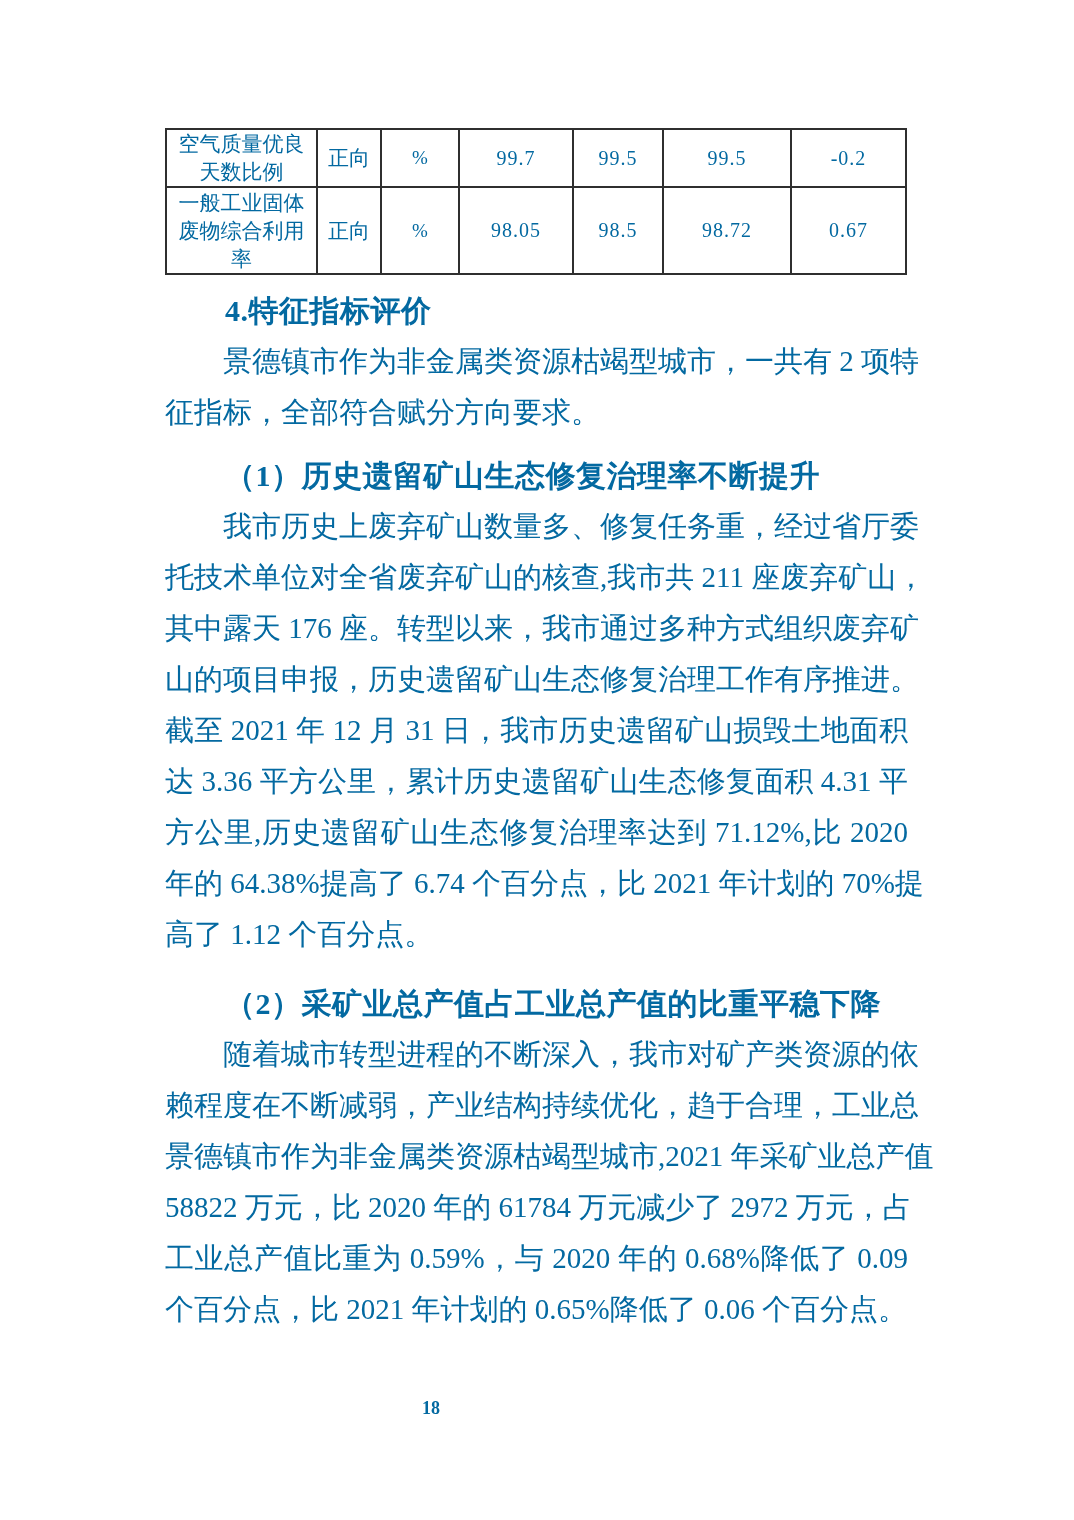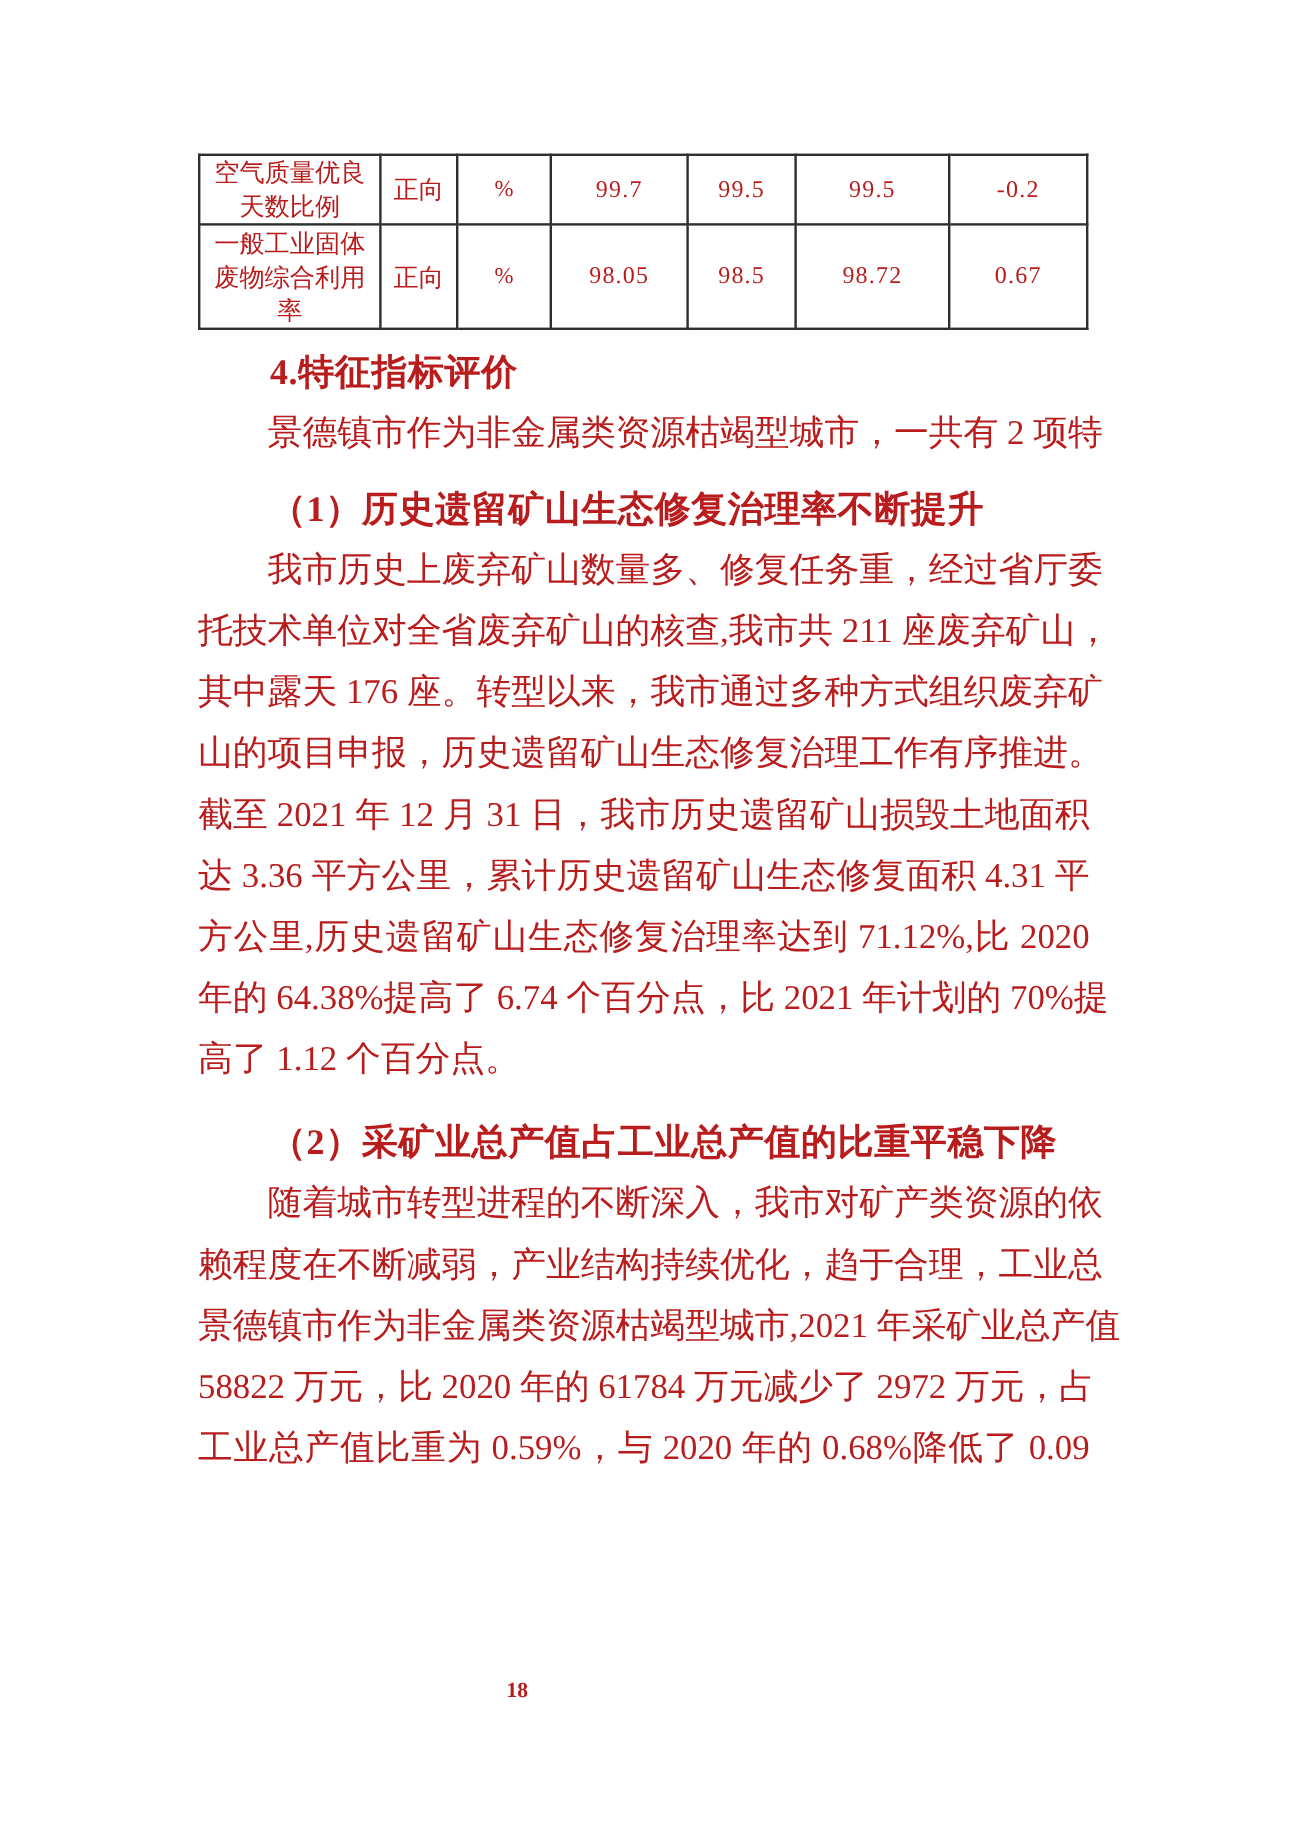--- a/index.html
+++ b/index.html
@@ -2,21 +2,21 @@
 <html><head>
 <meta charset="utf-8">
 <style>
   html, body { margin: 0; padding: 0; background: #e8e8e8; }
   .page {
     position: relative;
     width: 1074px;
     height: 1520px;
     background: #ffffff;
     font-family: "Liberation Serif", "DejaVu Serif", serif;
-    color: #b91c1c;
+    color: #0369a1;
     overflow: hidden;
   }
   .content {
     position: absolute;
     left: 165px;
     top: 128px;
     width: 743px;
   }
   
   table.indicator-table {
@@ -110,37 +110,39 @@
           <td class="c-num">98.5</td>
           <td class="c-num">98.72</td>
           <td class="c-num">0.67</td>
         </tr>
       </tbody>
     </table>
 
     <div class="heading h-main">4.特征指标评价</div>
 
     <p class="line indent">景德镇市作为非金属类资源枯竭型城市，一共有 2 项特</p>
+    <p class="line last">征指标，全部符合赋分方向要求。</p>
 
     <div class="heading h-sub1">（1）历史遗留矿山生态修复治理率不断提升</div>
 
     <p class="line indent">我市历史上废弃矿山数量多、修复任务重，经过省厅委</p>
     <p class="line">托技术单位对全省废弃矿山的核查,我市共 211 座废弃矿山，</p>
     <p class="line">其中露天 176 座。转型以来，我市通过多种方式组织废弃矿</p>
     <p class="line">山的项目申报，历史遗留矿山生态修复治理工作有序推进。</p>
     <p class="line">截至 2021 年 12 月 31 日，我市历史遗留矿山损毁土地面积</p>
     <p class="line">达 3.36 平方公里，累计历史遗留矿山生态修复面积 4.31 平</p>
     <p class="line">方公里,历史遗留矿山生态修复治理率达到 71.12%,比 2020</p>
     <p class="line">年的 64.38%提高了 6.74 个百分点，比 2021 年计划的 70%提</p>
     <p class="line last">高了 1.12 个百分点。</p>
 
     <div class="heading h-sub2">（2）采矿业总产值占工业总产值的比重平稳下降</div>
 
     <p class="line indent">随着城市转型进程的不断深入，我市对矿产类资源的依</p>
     <p class="line">赖程度在不断减弱，产业结构持续优化，趋于合理，工业总</p>
     <p class="line">景德镇市作为非金属类资源枯竭型城市,2021 年采矿业总产值</p>
     <p class="line">58822 万元，比 2020 年的 61784 万元减少了 2972 万元，占</p>
     <p class="line">工业总产值比重为 0.59%，与 2020 年的 0.68%降低了 0.09</p>
+    <p class="line last">个百分点，比 2021 年计划的 0.65%降低了 0.06 个百分点。</p>
 
   </div>
 
   <div class="page-number">18</div>
 </div>
 
 </body></html>

